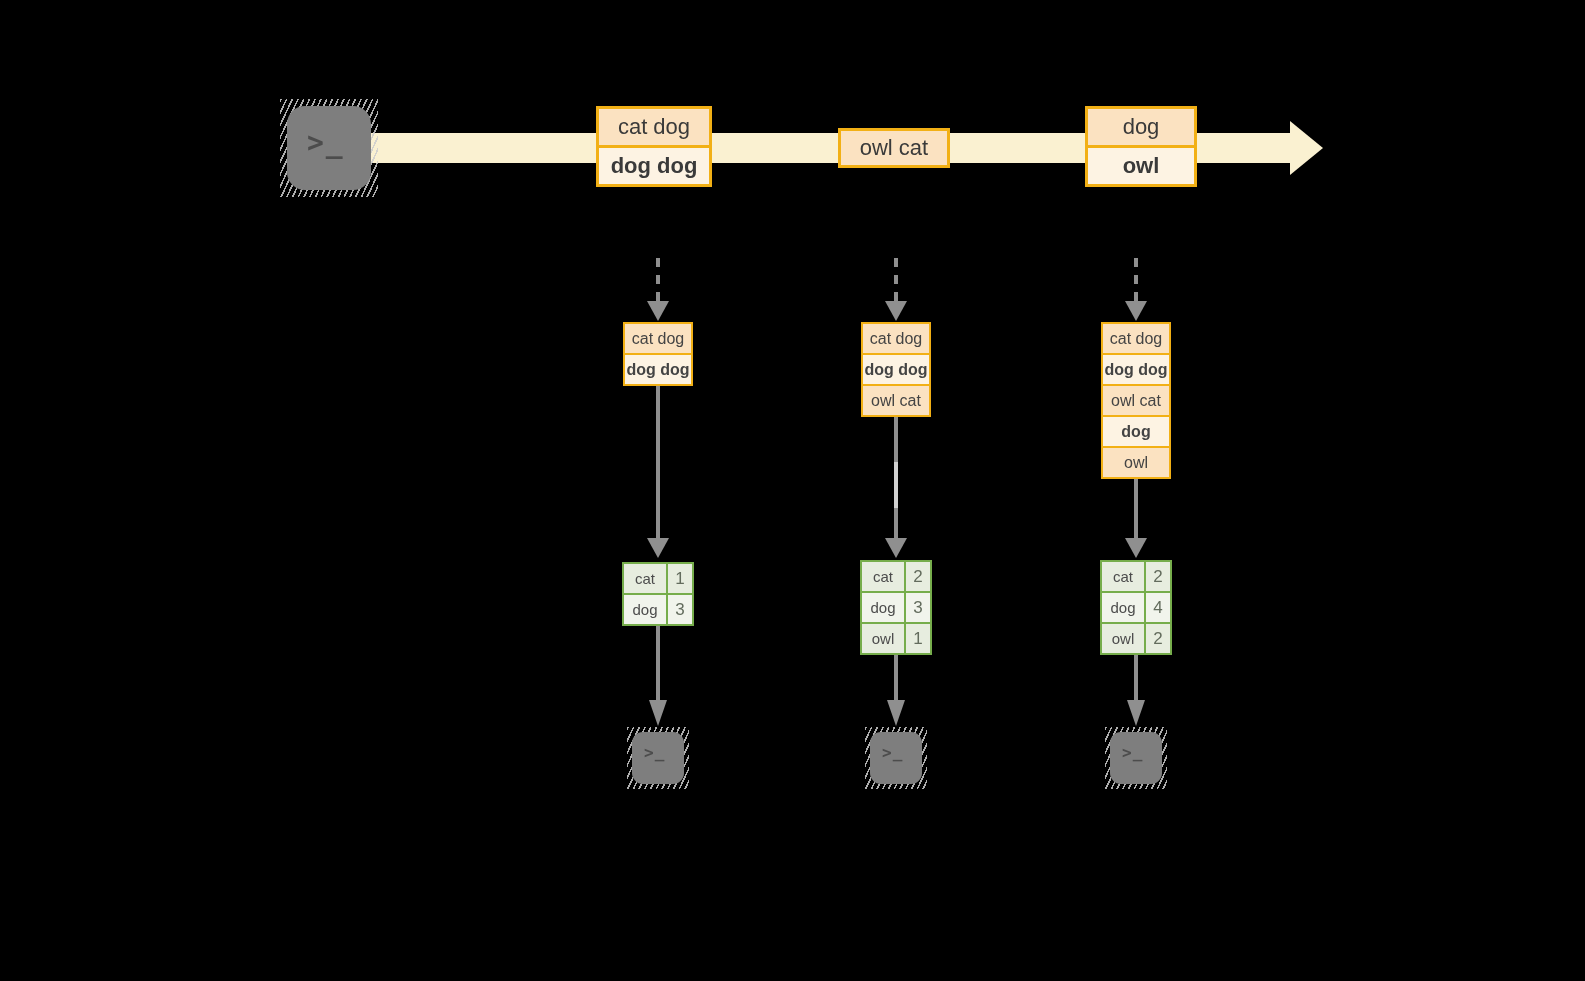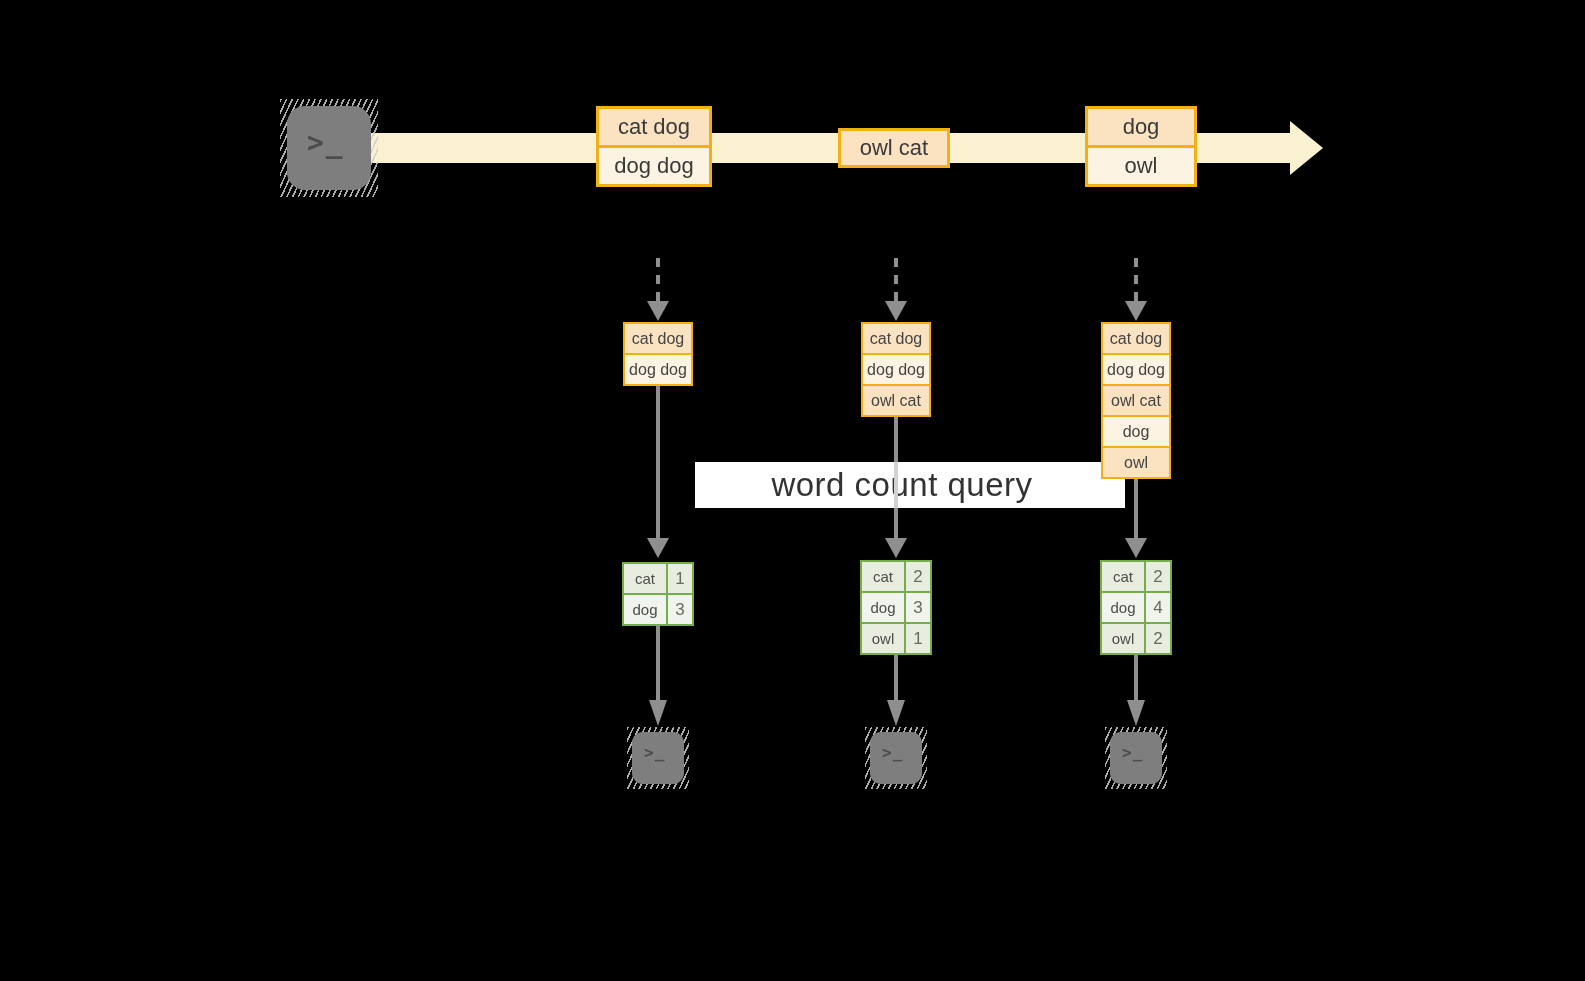--- a/index.html
+++ b/index.html
@@ -27,21 +27,21 @@
   
   .obox{position:absolute;border:3px solid #f2b015;background:#f2b015;z-index:10;}
   .obox .cell{display:flex;align-items:center;justify-content:center;
     font-size:22px;color:#3a3a3a;}
   .obox .cell + .cell{margin-top:3px;}
   .stack{position:absolute;border:2px solid #f2b015;background:#f2b015;z-index:10;}
   .stack .cell{width:66px;height:29px;display:flex;align-items:center;justify-content:center;
     font-size:16px;color:#444;}
   .stack .cell + .cell{margin-top:2px;}
   .peach{background:#fbe2c1;}
-  .cream{background:#fdf3e3;}
+  .cream{background:#fdf3e3;font-weight:bold;}
   
   .vdash{position:absolute;width:4px;z-index:4;
     background:repeating-linear-gradient(to bottom,#8f8f8f 0 9px,transparent 9px 17px);}
   .vline{position:absolute;width:4px;background:#8f8f8f;z-index:4;}
   .ahead{position:absolute;width:0;height:0;z-index:4;
     border-left:11px solid transparent;border-right:11px solid transparent;
     border-top:20px solid #8f8f8f;}
   .athin{position:absolute;width:0;height:0;z-index:4;
     border-left:9px solid transparent;border-right:9px solid transparent;
     border-top:26px solid #8f8f8f;}
@@ -112,23 +112,20 @@
     <div class="cell peach">owl</div>
   </div>
 
   <div class="vline" style="left:656px;top:386px;height:152px"></div>
   <div class="ahead" style="left:647px;top:538px"></div>
   <div class="vline" style="left:894px;top:417px;height:121px"></div>
   <div class="ahead" style="left:885px;top:538px"></div>
   <div class="vline" style="left:1134px;top:479px;height:59px"></div>
   <div class="ahead" style="left:1125px;top:538px"></div>
 
-  <div class="banner">
-    <span>word count query</span>
-  </div>
   <div class="banner-line" style="left:894px;top:462px;height:46px"></div>
 
   <div class="gtable" style="left:622px;top:562px">
     <div class="grow">
       <div class="gword sage">cat</div>
       <div class="gnum sage">1</div>
     </div>
     <div class="grow">
       <div class="gword sage2">dog</div>
       <div class="gnum sage2">3</div>

